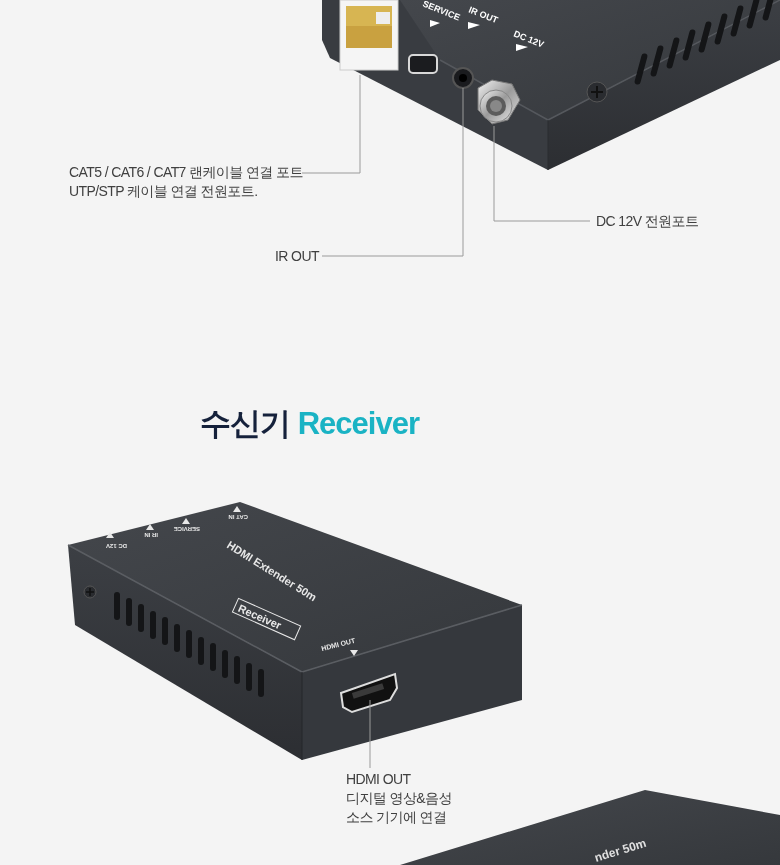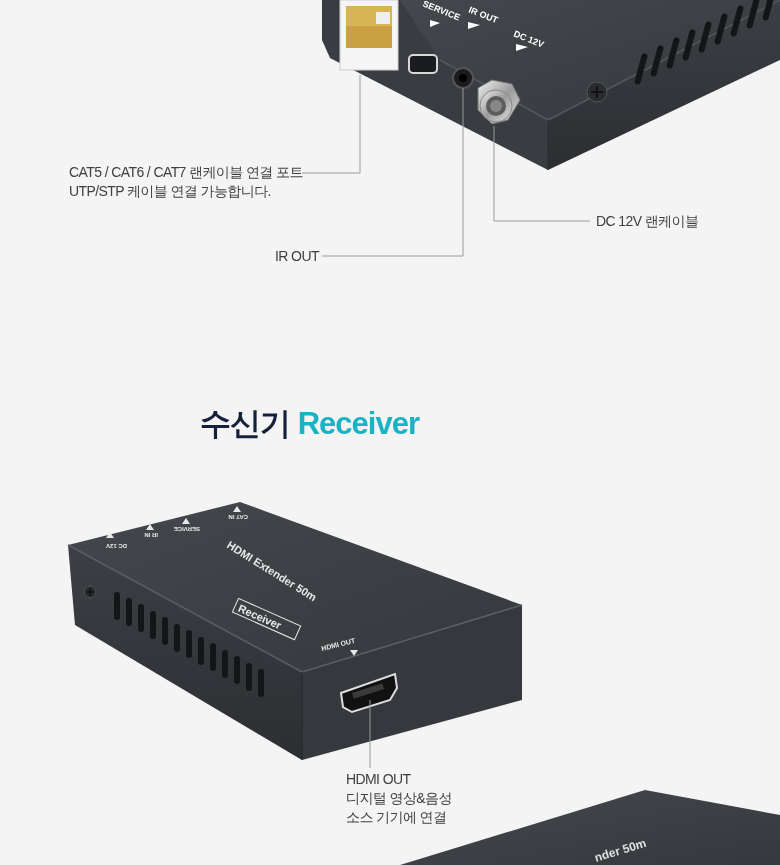--- a/index.html
+++ b/index.html
@@ -165,26 +165,26 @@
   <line x1="370" y1="700" x2="370" y2="768" stroke="#9a9a9a" stroke-width="1"></line>
 
   <g>
     <polygon points="400,865 645,790 780,815 780,865" fill="url(#topFace)"></polygon>
     <text x="596" y="862" font-size="12" font-weight="bold" fill="#e0e0e0" font-family="Liberation Sans, sans-serif" transform="rotate(-17 596 862)">nder 50m</text>
   </g>
 </svg>
 
 <div class="label" style="left:69px; top:163px;">
   <div>CAT5 / CAT6 / CAT7 랜케이블 연결 포트</div>
-  <div>UTP/STP 케이블 연결 가능합니다.</div>
+  <div>UTP/STP 케이블 연결 전원포트.</div>
 </div>
 
 <div class="label" style="left:275px; top:247px;">IR OUT</div>
 
-<div class="label" style="left:596px; top:212px;">DC 12V 랜케이블</div>
+<div class="label" style="left:596px; top:212px;">DC 12V 전원포트</div>
 
 <div class="section-title">
   <span class="ko">수신기</span>
   <span class="en">Receiver</span>
 </div>
 
 <div class="label" style="left:346px; top:770px;">
   <div>HDMI OUT</div>
   <div>디지털 영상&amp;음성</div>
   <div>소스 기기에 연결</div>

